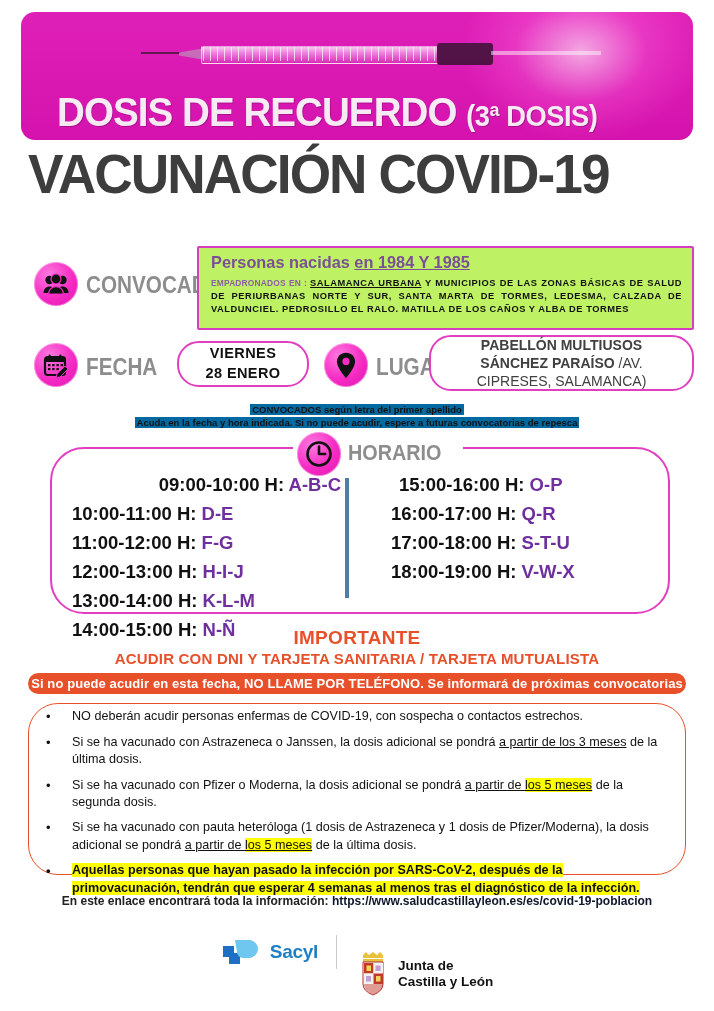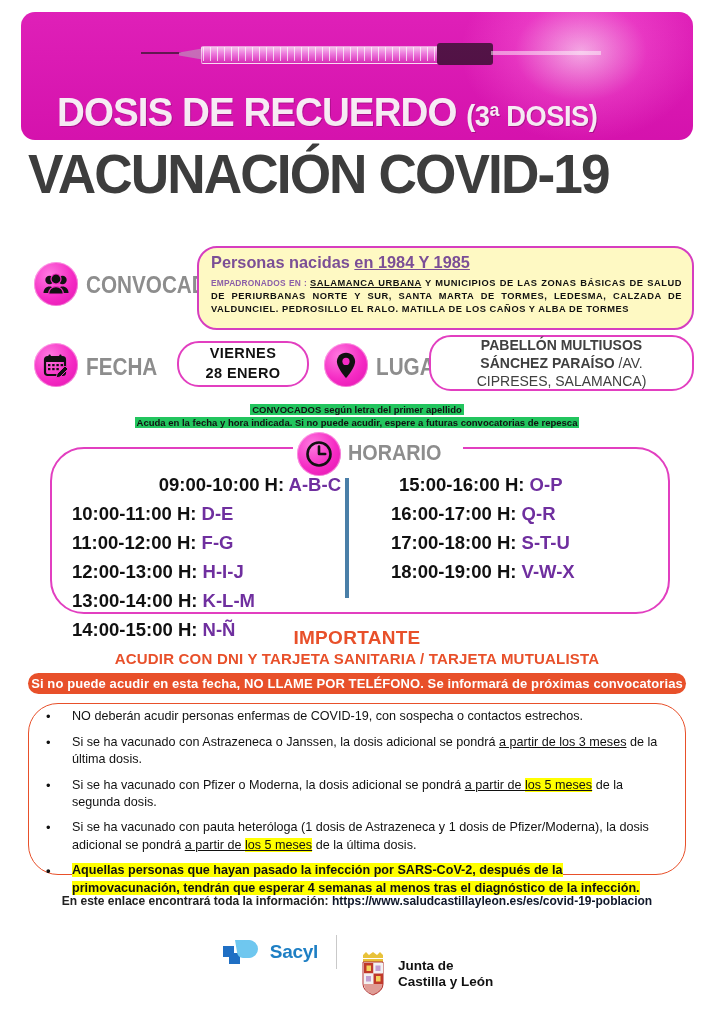--- a/index.html
+++ b/index.html
@@ -72,21 +72,21 @@
     font-weight:bold;font-size:23px;color:#8d8d8d;letter-spacing:0px;
     transform:scaleX(.9);transform-origin:left center;
   }
 
   
   .row-conv{position:absolute;left:34px;top:246px;width:660px;height:88px;}
   .conv-icon{position:absolute;left:0;top:16px;}
   .conv-lbl{position:absolute;left:52px;top:26px;}
   .conv-box{
     position:absolute;left:163px;top:0px;width:497px;min-height:84px;
-    border:2px solid #d63ec0;border-radius:20px;background:#fef9c3;
+    border:2px solid #d63ec0;border-radius:2px;background:#bef264;
     box-sizing:border-box;padding:5px 10px 6px 12px;
   }
   .conv-head{
     font-family:"Liberation Sans Narrow","Liberation Sans",sans-serif;
     font-weight:bold;font-size:17px;color:#7b4f96;line-height:1.15;
     transform:scaleX(.96);transform-origin:left center;white-space:nowrap;
   }
   .conv-head u{text-decoration:underline;}
   .conv-body{
     margin-top:4px;font-size:9.3px;font-weight:bold;color:#111;
@@ -112,21 +112,21 @@
     font-size:14px;line-height:1.3;color:#404040;text-align:center;
   }
   .l-pill .b{font-weight:bold;}
 
   
   .ynote{
     position:absolute;width:100%;text-align:center;
     font-family:"Liberation Sans Narrow","Liberation Sans",sans-serif;
     font-weight:bold;color:#111;
   }
-  .ynote span{background:#22c55e;padding:0 2px;display:inline-block;}
+  .ynote span{background:#0369a1;padding:0 2px;display:inline-block;}
   .ynote1{top:404px;font-size:9.5px;}
   .ynote2{top:417px;font-size:9.5px;}
 
   
   .hor-box{
     position:absolute;left:50px;top:447px;width:620px;height:167px;
     border:2px solid #e23fc0;border-radius:34px;background:#fff;box-sizing:border-box;
   }
   .hor-mask{position:absolute;left:293px;top:438px;width:170px;height:22px;background:#fff;}
   .hor-ic{position:absolute;left:297px;top:432px;}

